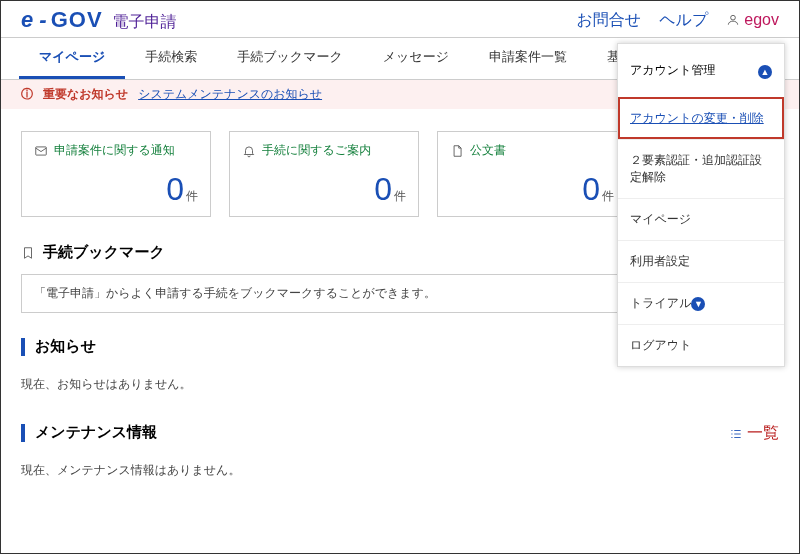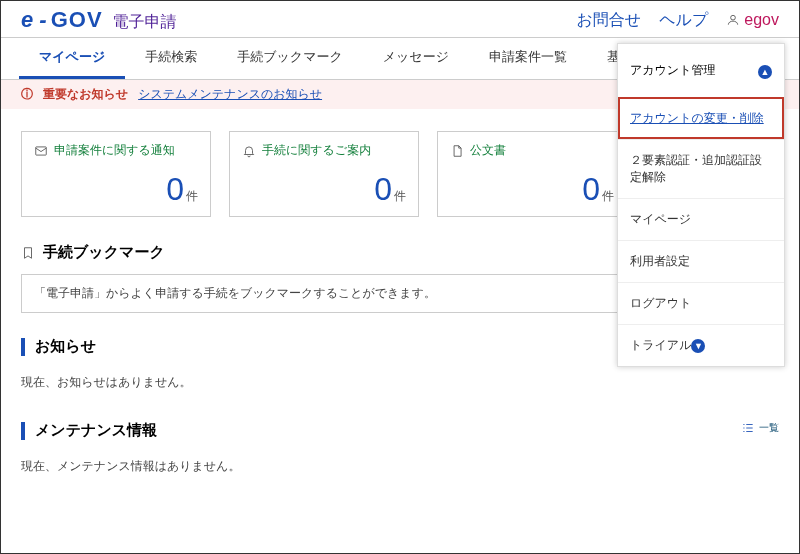--- a/index.html
+++ b/index.html
@@ -32,21 +32,21 @@
 
 .section { padding: 18px 20px 6px; }
 .sec-title { display: flex; align-items: center; gap: 8px; font-size: 15px; font-weight: bold; margin-bottom: 12px; }
 .bm-note { border: 1px solid #ccc; padding: 10px 12px; font-size: 12px; color: #444; }
 
 .acc-section { padding: 18px 20px 6px; }
 .acc-bar { display: flex; align-items: flex-start; justify-content: space-between; }
 .acc-left { display: flex; align-items: center; }
 .acc-mark { width: 4px; height: 18px; background: #1a4fb5; margin-right: 10px; }
 .acc-title { font-size: 15px; font-weight: bold; }
-.list-link { color: #0c4a6e; font-size: 10px; display: flex; align-items: center; gap: 4px; cursor: pointer; }
+.list-link { color: #b91c1c; font-size: 16px; display: flex; align-items: center; gap: 4px; cursor: pointer; }
 .acc-body { font-size: 12px; color: #444; padding: 18px 0 6px; }
 
 .menu-panel { position: absolute; right: 14px; top: 42px; width: 168px; background: #fff; box-shadow: 0 0 6px rgba(0,0,0,0.2); border: 1px solid #ddd; z-index: 10; }
 .menu-header { display: flex; align-items: flex-end; justify-content: space-between; padding: 18px 12px; font-size: 12px; }
 .menu-item { padding: 12px 12px; font-size: 12px; color: #333; border-top: 1px solid #eee; cursor: pointer; display: flex; align-items: center; justify-content: flex-start; }
 .menu-item:first-of-type { border-top: none; }
 .menu-highlight { outline: 2px solid #c0392b; outline-offset: -2px; }
 .menu-highlight a { color: #1a4fb5; text-decoration: underline; }
 .chev { width: 14px; height: 14px; border-radius: 50%; display: inline-flex; align-items: center; justify-content: center; color: #fff; font-size: 9px; }
 .chev.up { background: #1a4fb5; }
@@ -177,19 +177,19 @@
   <div class="menu-item">
       <span>２要素認証・追加認証設定解除</span>
     </div>
   <div class="menu-item">
       <span>マイページ</span>
     </div>
   <div class="menu-item">
       <span>利用者設定</span>
     </div>
   <div class="menu-item">
-      <span>ログアウト</span>
-    </div>
-  <div class="menu-item">
     <span>トライアル</span>
     <span class="chev down">▼</span>
   </div>
+  <div class="menu-item">
+      <span>ログアウト</span>
+    </div>
 </div>
 
 </body></html>

